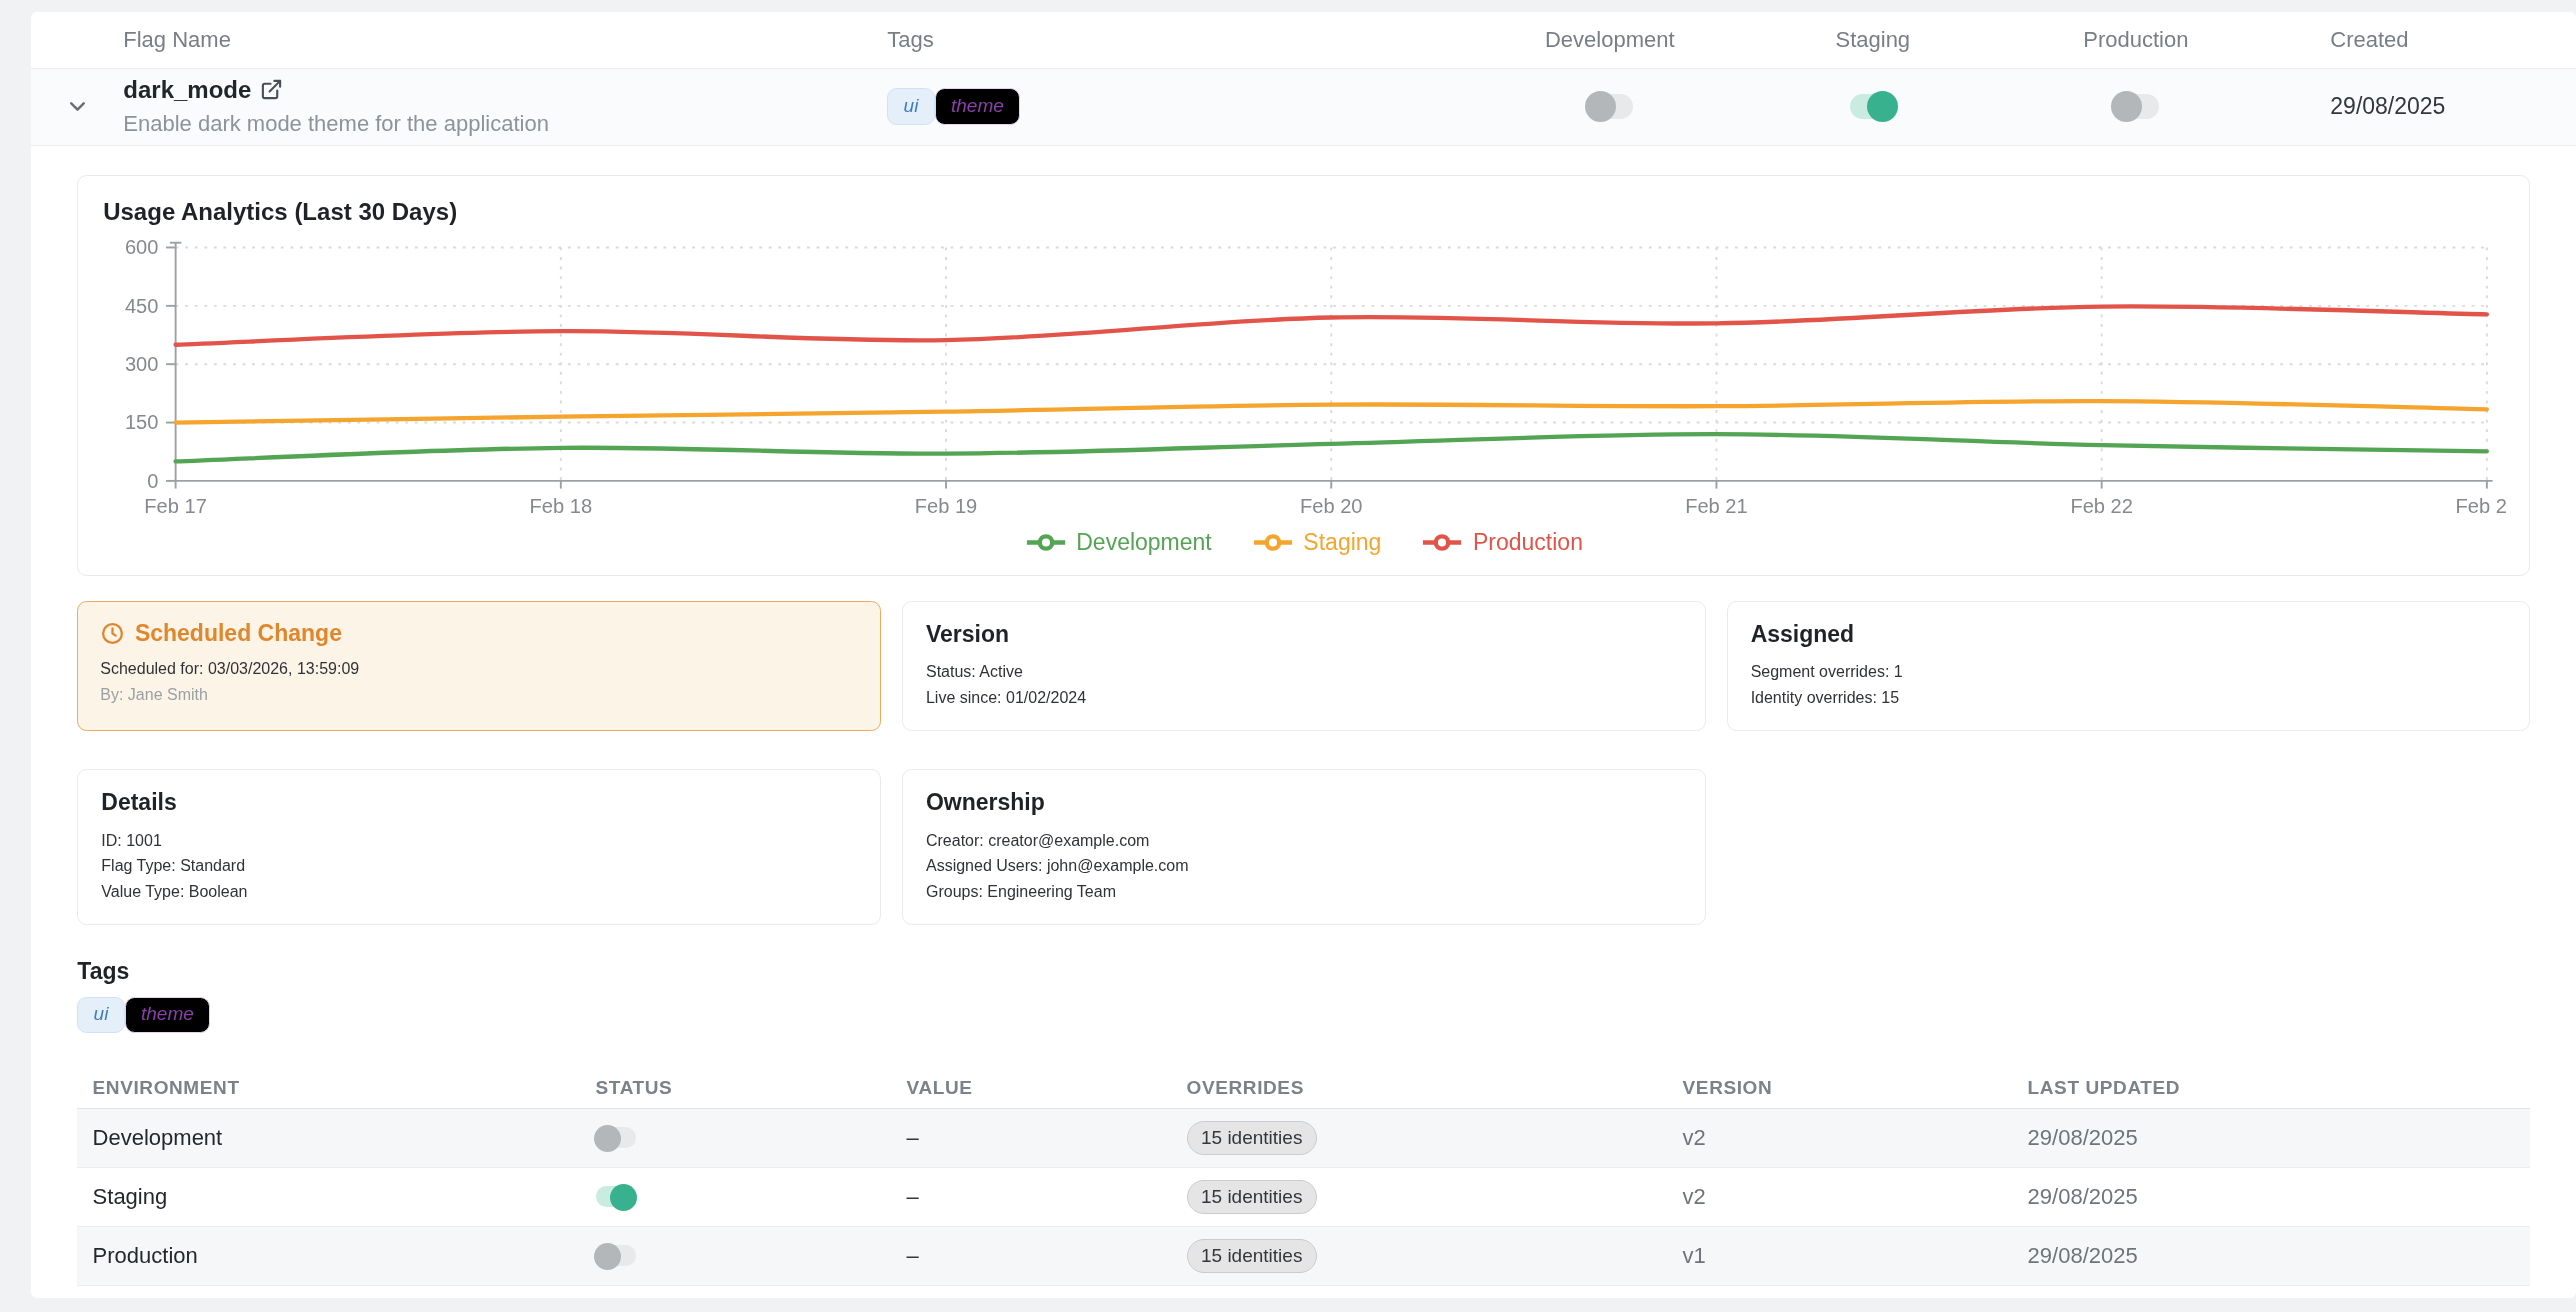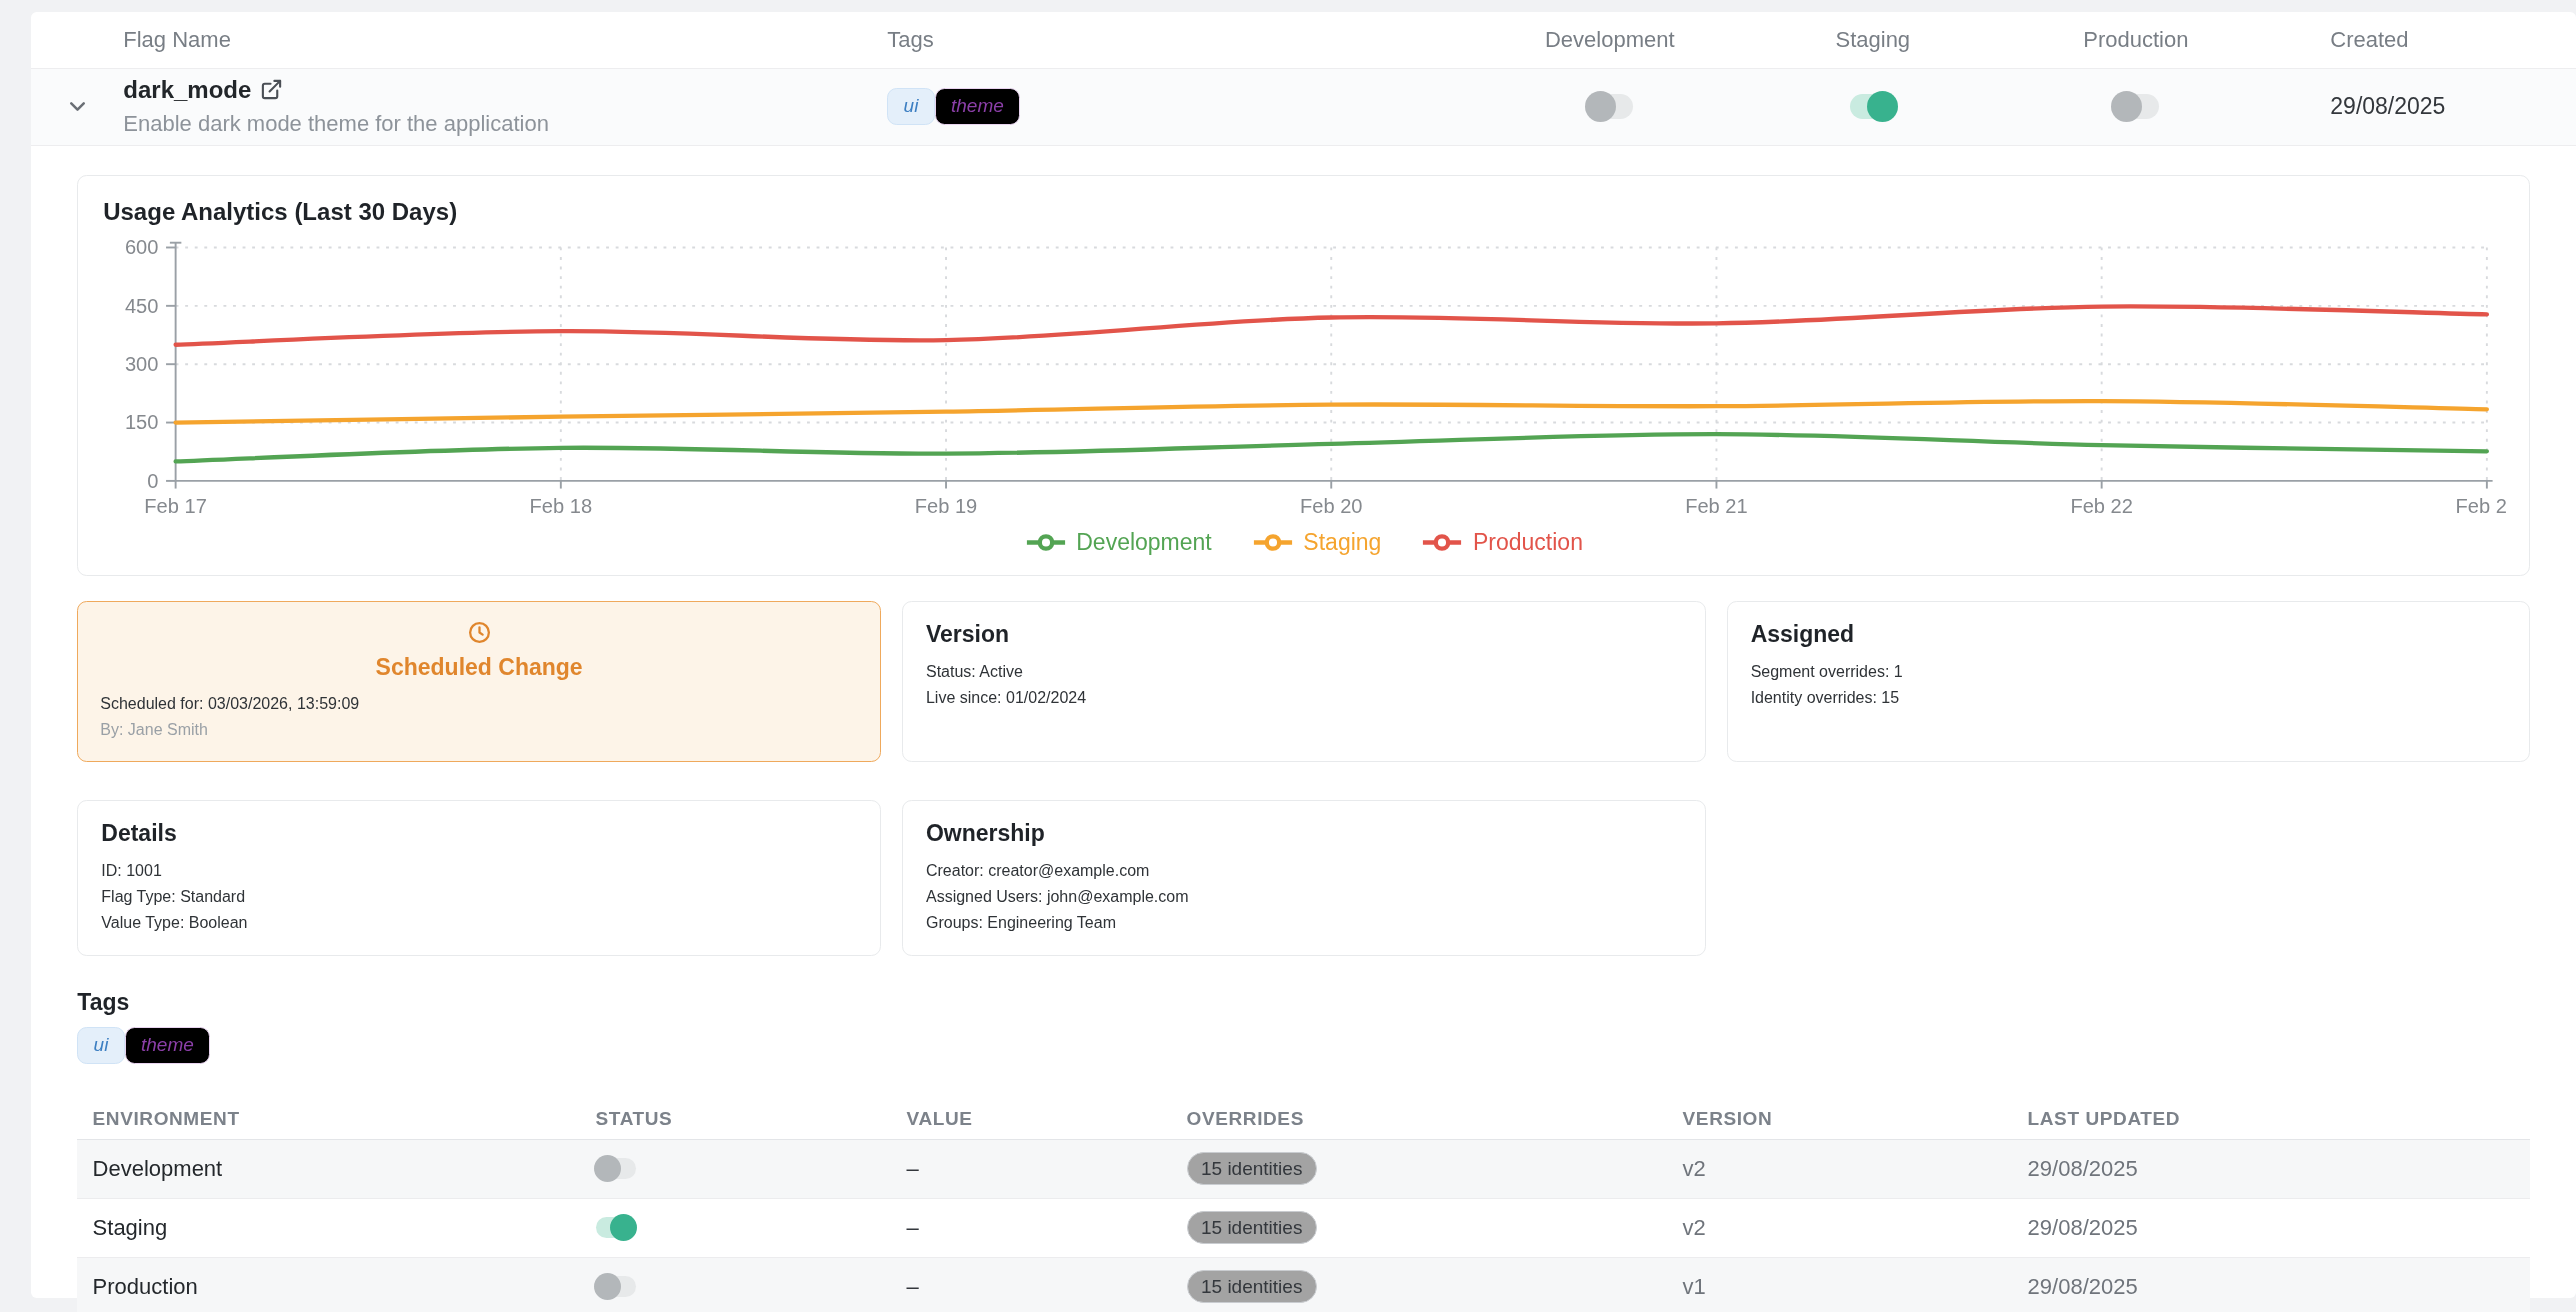--- a/index.html
+++ b/index.html
@@ -44,35 +44,35 @@
   .legend { display:flex; justify-content:center; align-items:center; gap:40px; padding:5.7px 0 7.7px 0; }
   .legend-item { display:flex; align-items:center; gap:9.6px; font-size:23px; }
   .lgd-mark { width:42px; height:23px; }
 
   .cards-grid { display:grid; grid-template-columns:1fr 1fr 1fr; gap:21px; margin-top:25px; }
   .info-card { padding:19px 23px; min-height:115px; }
   .card-title { font-size:23px; font-weight:600; color:#1f2328; margin-bottom:11.5px; }
   .card-line { font-size:16px; color:#2f3337; line-height:1.62; }
   .card-line.muted { color:#9aa0a6; }
   .sched-card { background:#fdf4e8; border:1.9px solid #efa95c; border-radius:9.6px; padding:18px 22px; }
-  .sched-title { display:flex; align-items:center; gap:9.6px; font-size:23px; font-weight:600; color:#e0862d; margin-bottom:9.6px;flex-direction:column; }
+  .sched-title { display:flex; align-items:center; gap:9.6px; font-size:23px; font-weight:600; color:#e0862d; margin-bottom:9.6px; }
 
   .tags-section { margin-top:33px; }
   .tags-heading { font-size:23px; font-weight:600; color:#1f2328; margin-bottom:11.5px; }
 
   
   .env-table { margin-top:36px; }
   .env-grid { display:grid; grid-template-columns:503px 311px 280px 496px 345px 1fr; align-items:center; padding:0 15.3px; }
   .env-head { height:40px; border-bottom:1px solid #e3e5e8; }
   .env-head .h { font-size:19px; font-weight:700; color:#7c828a; letter-spacing:0.6px; }
   .env-row { height:59px; border-bottom:1px solid #ececee; }
   .env-row.alt { background:#f6f7f8; }
   .env-name { font-size:22px; color:#24282c; }
   .env-dash { font-size:22px; color:#33373c; }
-  .env-pill { display:inline-block; font-size:19px; color:#33373c; background:#a3a3a3; border:1px solid #c9ccd0; border-radius:956px; padding:4.8px 13.4px; cursor:pointer; }
+  .env-pill { display:inline-block; font-size:19px; color:#33373c; background:#e5e5e5; border:1px solid #c9ccd0; border-radius:956px; padding:4.8px 13.4px; cursor:pointer; }
   .env-dim { font-size:22px; color:#6f747b; }
 
   .icon { display:inline-flex; }
 </style>
 </head>
 <body>
 
 <div class="page">
   <div class="panel">
 

